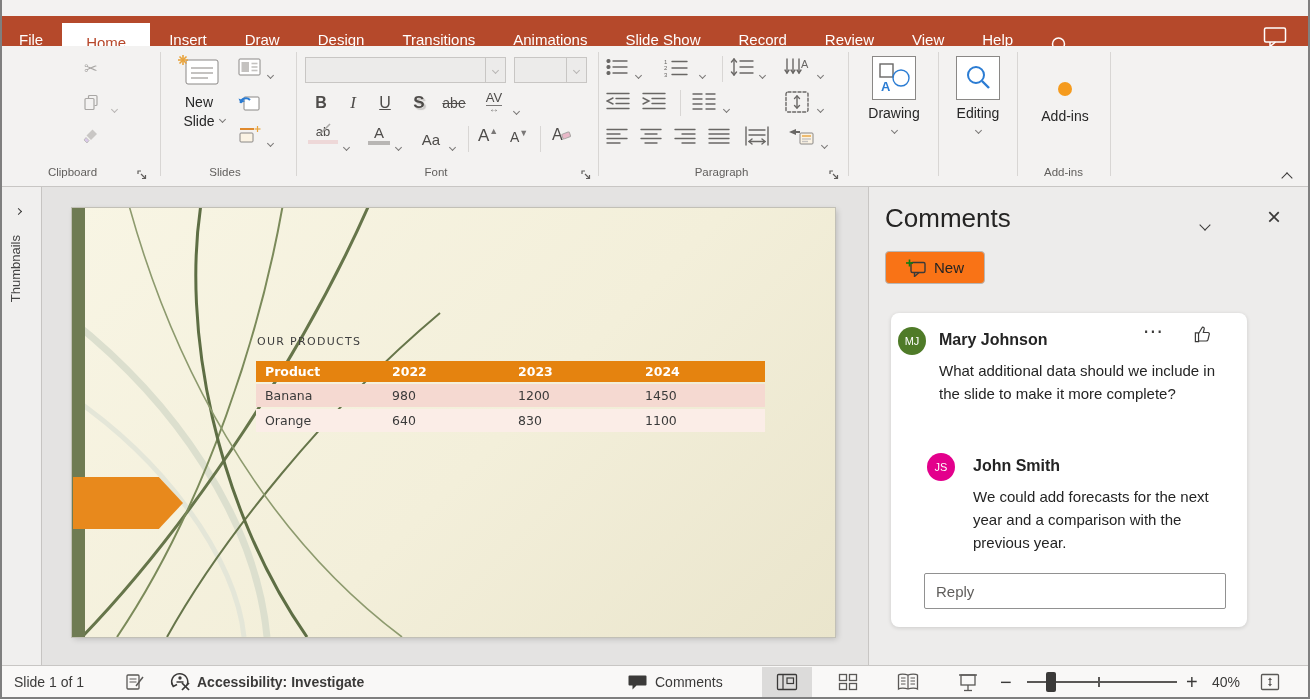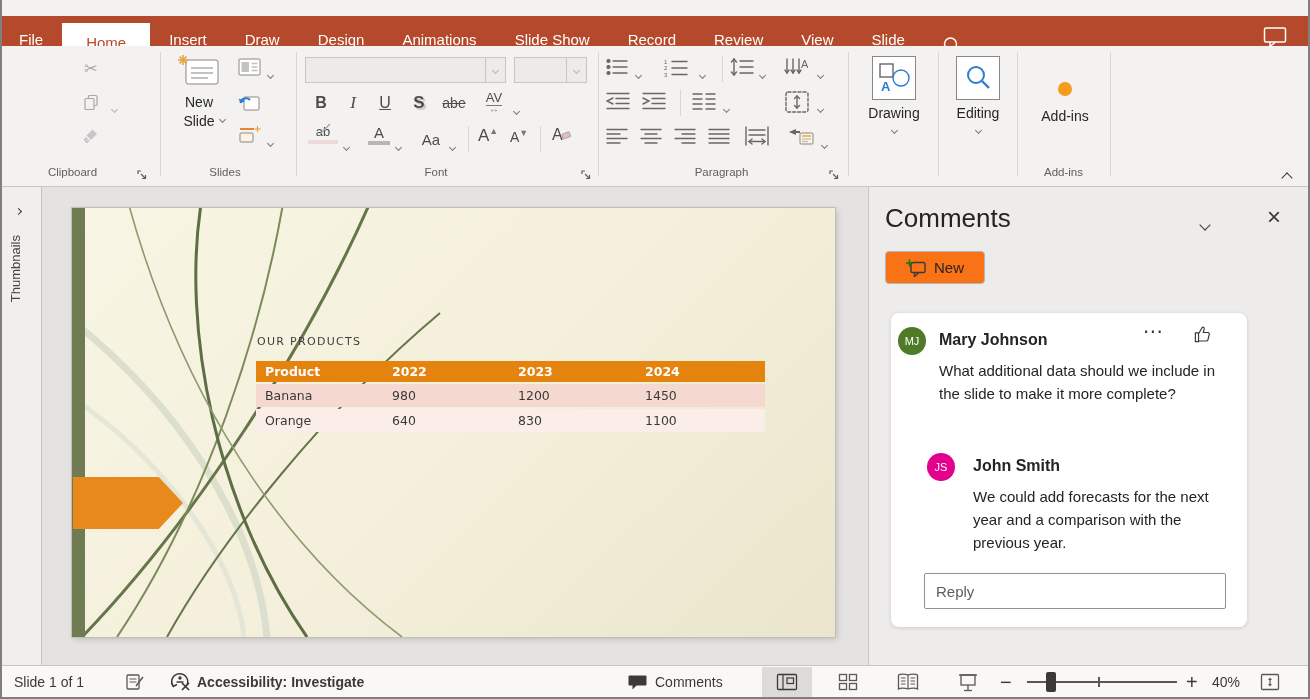--- a/index.html
+++ b/index.html
@@ -65,26 +65,27 @@
 <body>
 
 <div id="window">
 
   <div id="titlebar" class="abs">
     <div class="tab">File</div>
     <div class="tab active">Home</div>
     <div class="tab">Insert</div>
     <div class="tab">Draw</div>
     <div class="tab">Design</div>
+    <div class="tab">Transitions</div>
     <div class="tab">Animations</div>
     <div class="tab">Slide Show</div>
     <div class="tab">Record</div>
     <div class="tab">Review</div>
     <div class="tab">View</div>
-    <div class="tab">Slide</div>
+    <div class="tab">Help</div>
     <div id="tellme-group">
       <span>
         <svg width="17" height="24" viewBox="0 0 17 24">
             <circle cx="8.5" cy="9" r="6" fill="none" stroke="#fff" stroke-width="1.5"></circle>
             <line x1="6" y1="18" x2="11" y2="18" stroke="#fff" stroke-width="1.5"></line>
             <line x1="6.8" y1="21" x2="10.2" y2="21" stroke="#fff" stroke-width="1.5"></line>
           </svg>
       </span>
       <span>Tell me</span>
     </div>

